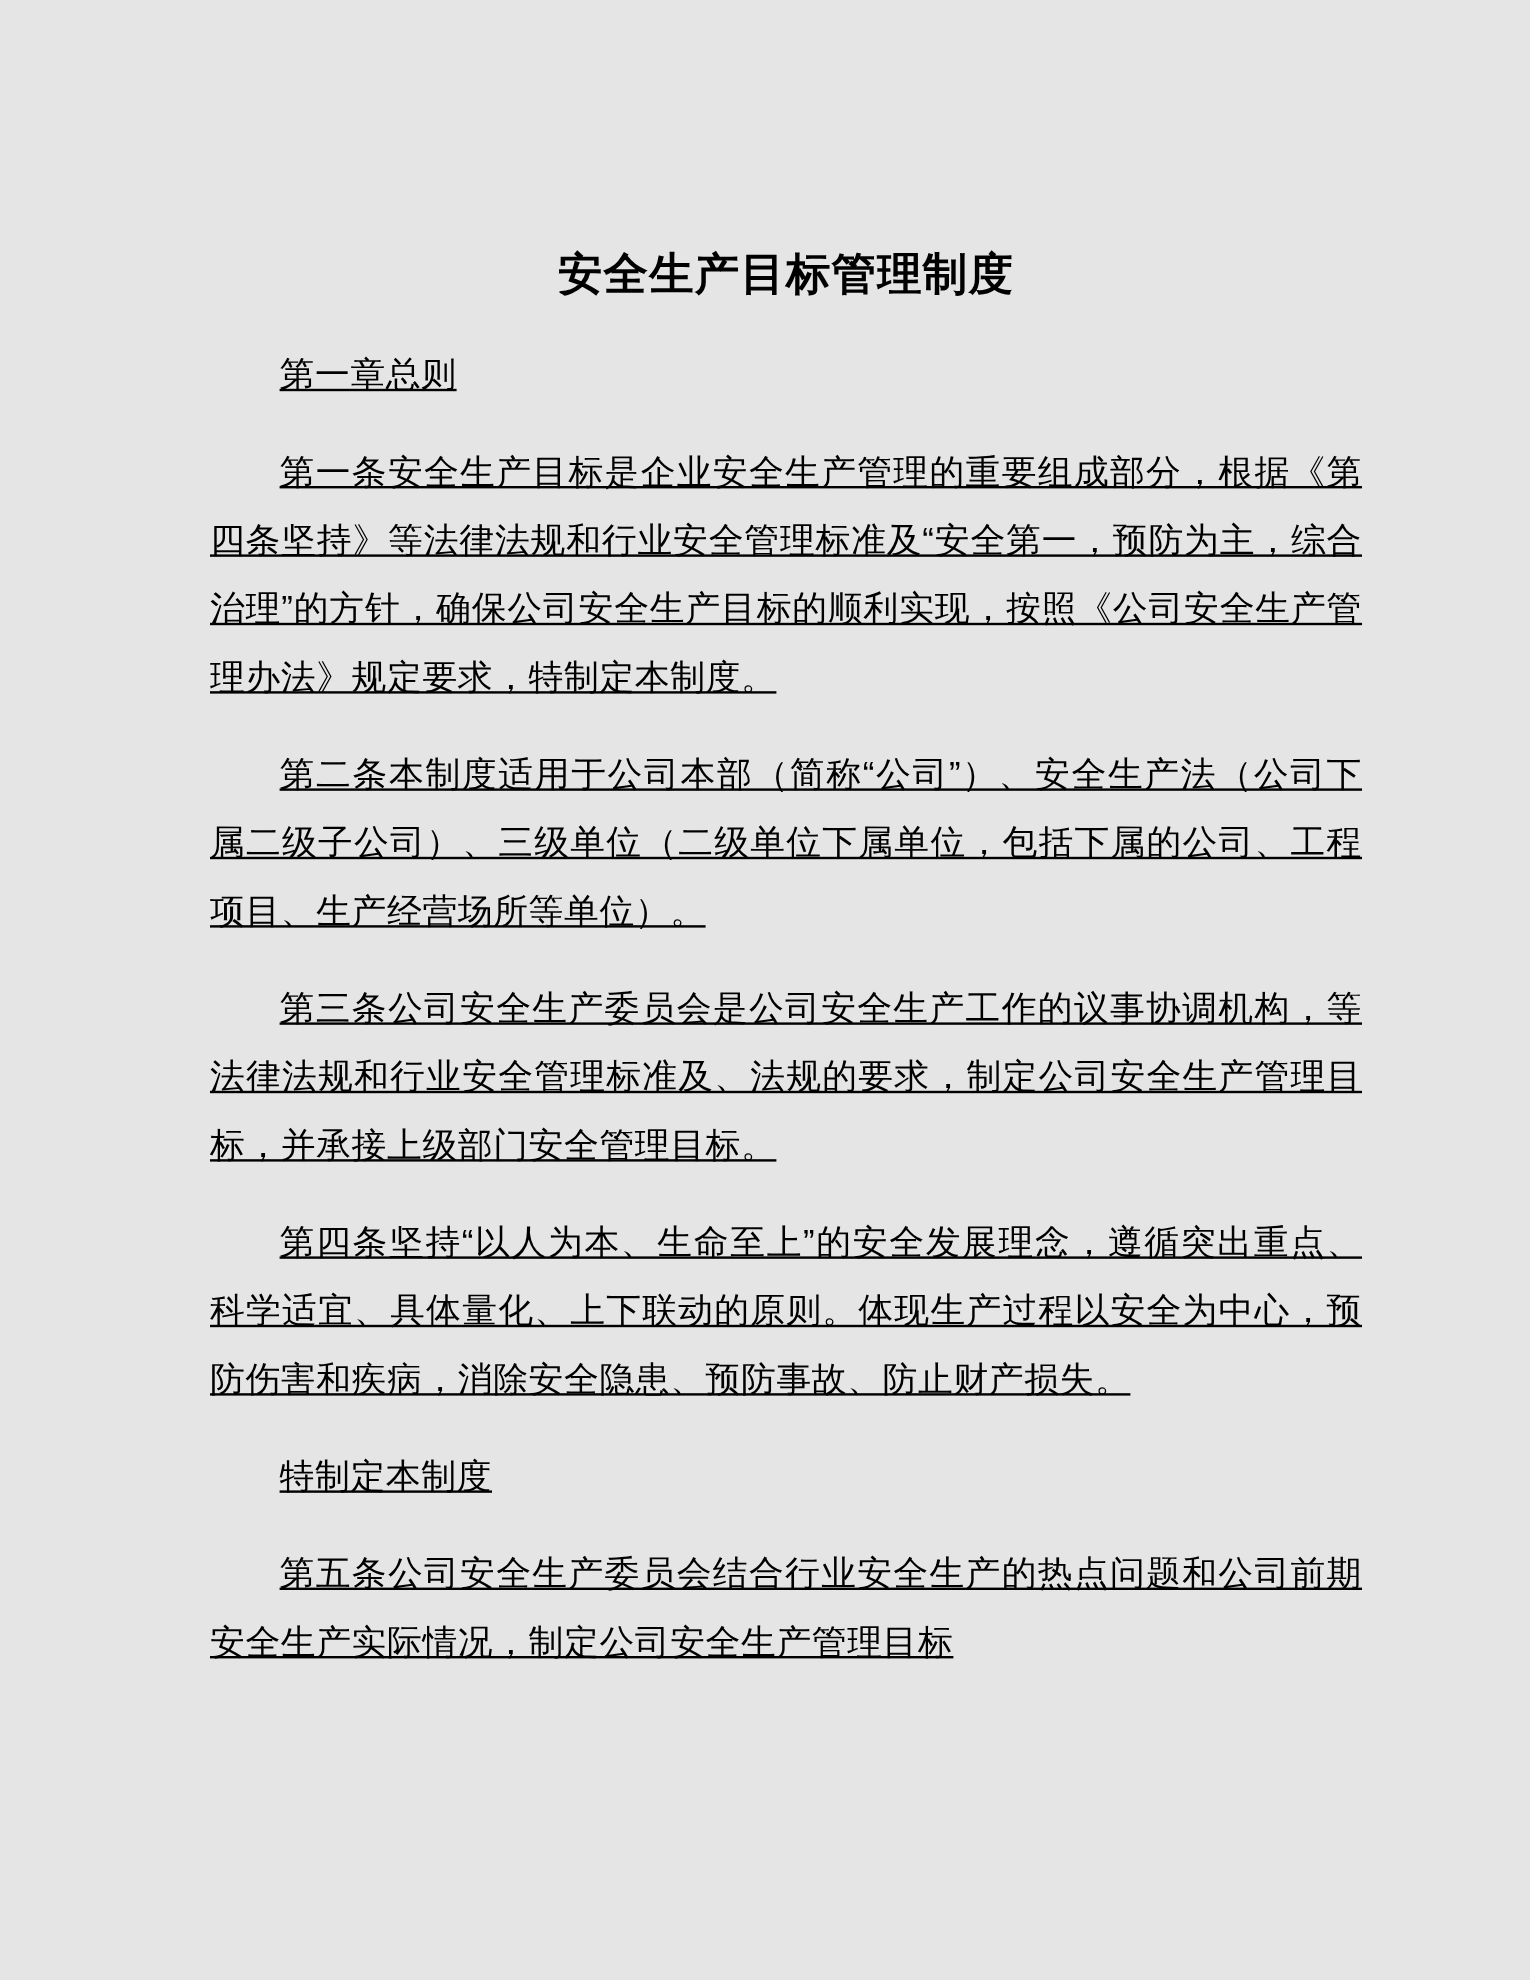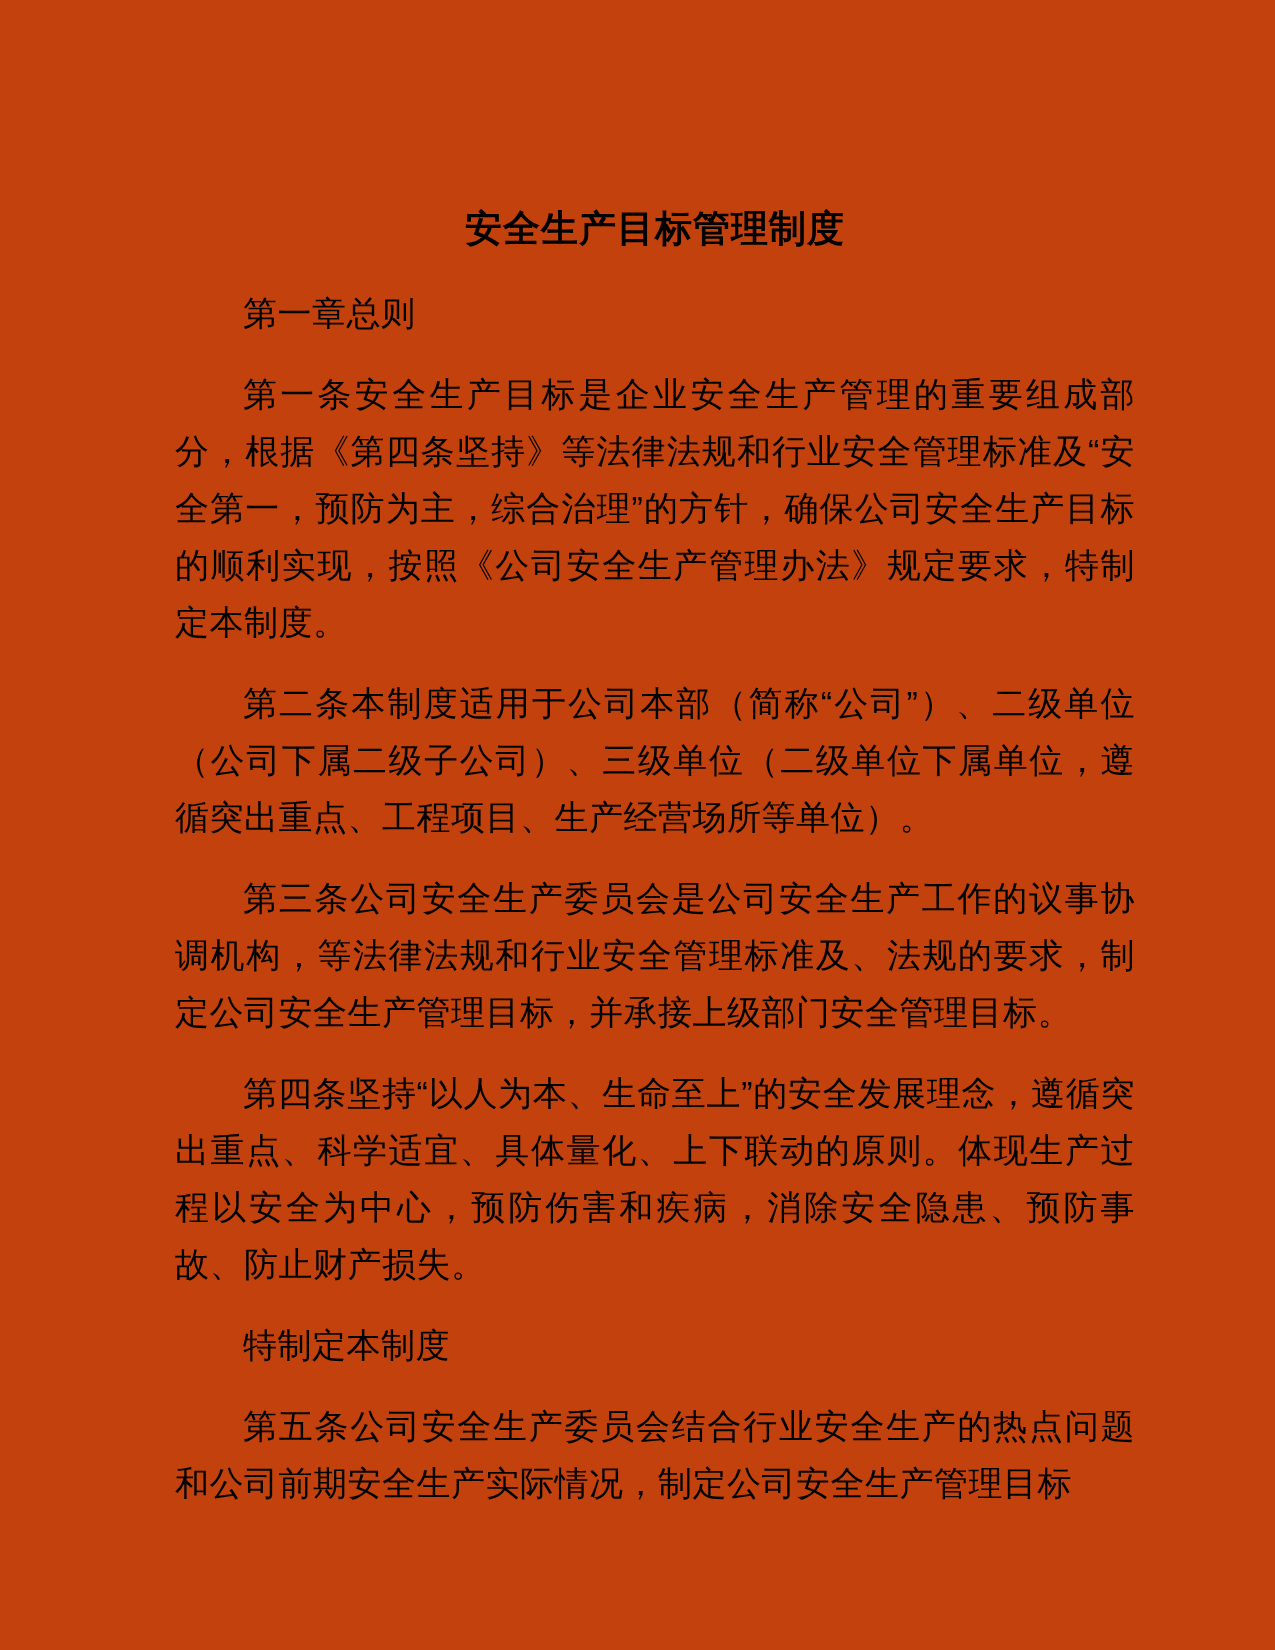--- a/index.html
+++ b/index.html
@@ -9,57 +9,58 @@
     }
     body {
       font-family: "Liberation Sans", sans-serif;
       color: #000000;
     }
     .page {
       position: relative;
       width: 1275px;
       height: 1650px;
       margin: 0 auto;
-      background: #c2410c;
+      background: #e5e5e5;
       box-sizing: border-box;
       padding: 205px 140px 60px 175px;
       overflow: hidden;
     }
     .doc-title {
       margin: 0 0 32px 0;
       font-size: 37px;
       line-height: 48px;
       font-weight: bold;
       text-align: center;
       letter-spacing: 1px;
     }
     .para {
       margin: 0 0 24px 0;
-      font-size: 34px;
+      font-size: 29px;
       line-height: 57px;
       text-align: justify;
       text-indent: 2em;
       letter-spacing: 0.5px;
       word-break: break-all;
+      text-decoration: underline;
     }
     .para.chapter-heading {
       text-align: left;
     }
   </style>
 </head>
 <body>
 
 <div class="page">
   <h1 class="doc-title">安全生产目标管理制度</h1>
 
   <p class="para chapter-heading">第一章总则</p>
 
   <p class="para">第一条安全生产目标是企业安全生产管理的重要组成部分，根据《第四条坚持》等法律法规和行业安全管理标准及“安全第一，预防为主，综合治理”的方针，确保公司安全生产目标的顺利实现，按照《公司安全生产管理办法》规定要求，特制定本制度。</p>
 
-  <p class="para">第二条本制度适用于公司本部（简称“公司”）、二级单位（公司下属二级子公司）、三级单位（二级单位下属单位，遵循突出重点、工程项目、生产经营场所等单位）。</p>
+  <p class="para">第二条本制度适用于公司本部（简称“公司”）、安全生产法（公司下属二级子公司）、三级单位（二级单位下属单位，包括下属的公司、工程项目、生产经营场所等单位）。</p>
 
   <p class="para">第三条公司安全生产委员会是公司安全生产工作的议事协调机构，等法律法规和行业安全管理标准及、法规的要求，制定公司安全生产管理目标，并承接上级部门安全管理目标。</p>
 
   <p class="para">第四条坚持“以人为本、生命至上”的安全发展理念，遵循突出重点、科学适宜、具体量化、上下联动的原则。体现生产过程以安全为中心，预防伤害和疾病，消除安全隐患、预防事故、防止财产损失。</p>
 
   <p class="para chapter-heading">特制定本制度</p>
 
   <p class="para">第五条公司安全生产委员会结合行业安全生产的热点问题和公司前期安全生产实际情况，制定公司安全生产管理目标</p>
 </div>
 

